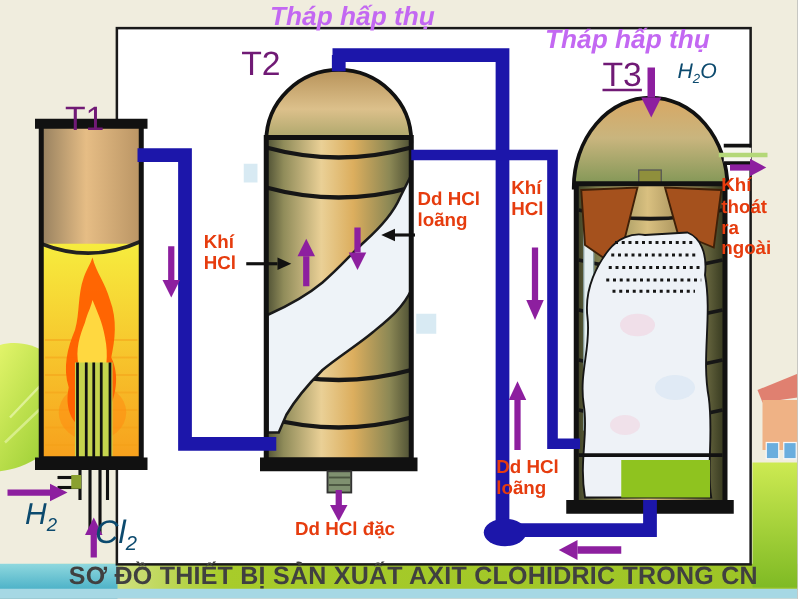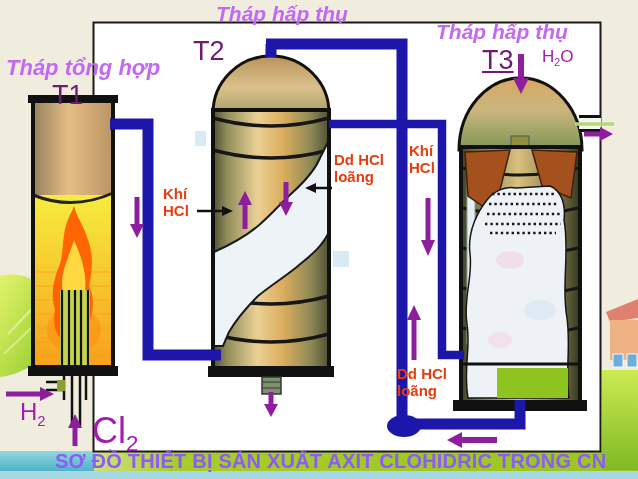--- a/index.html
+++ b/index.html
@@ -3,23 +3,23 @@
 <meta charset="utf-8">
 <style>
   html,body{margin:0;padding:0;background:#9a9a9a;}
   #stage{position:relative;width:638px;height:479px;overflow:hidden;
          background:#f0edde;font-family:"Liberation Sans",sans-serif;}
   #gfx{position:absolute;left:0;top:0;z-index:1;}
   .lbl{position:absolute;z-index:5;}
   .purple-title{color:#c368f2;font-weight:bold;font-style:italic;font-size:21px;white-space:nowrap;}
   .tower-id{color:#701a75;font-size:27px;}
   .red{color:#e63c0e;font-weight:bold;font-size:15px;line-height:1.12;}
-  .chem{color:#a21caf;}
+  .chem{color:#0c4a6e;font-style:italic;}
   .chem sub{font-size:62%;}
-  .caption{color:#8b5cf6;font-weight:bold;font-size:20px;white-space:nowrap;letter-spacing:.2px;}
+  .caption{color:#404040;font-weight:bold;font-size:20px;white-space:nowrap;letter-spacing:.2px;}
 </style>
 </head>
 <body>
 
 <div id="stage">
 
 <svg id="gfx" width="638" height="479" viewBox="0 0 638 479">
   <defs>
     <linearGradient id="t1top" x1="0" y1="0" x2="1" y2="0">
       <stop offset="0" stop-color="#96805f"></stop>
@@ -244,34 +244,35 @@
       <line x1="197" y1="211" x2="222" y2="211" stroke-width="2.5"></line>
           <polygon points="222,206 233,211 222,216" stroke="none"></polygon>
     </g>
     <g>
       <line x1="332" y1="188" x2="316" y2="188" stroke-width="2.5"></line>
           <polygon points="316,183 305,188 316,193" stroke="none"></polygon>
     </g>
   </g>
 </svg>
 
-<div class="lbl purple-title" style="left:6px;top:55px;font-size:22px;">Tháp tổng hợp</div>
 <div class="lbl tower-id" style="left:52px;top:80px;">T1</div>
 
 <div class="lbl purple-title" style="left:216px;top:2px;">Tháp hấp thụ</div>
 <div class="lbl tower-id" style="left:193px;top:36px;">T2</div>
 
 <div class="lbl purple-title" style="left:436px;top:20px;">Tháp hấp thụ</div>
 <div class="lbl tower-id" style="left:482px;top:45px;text-decoration:underline;">T3</div>
 
 <div class="lbl chem" style="left:542px;top:47px;font-size:17px;"><span>H</span><sub>2</sub><span>O</span></div>
 
 <div class="lbl red" style="left:163px;top:186px;width:40px;">Khí HCl</div>
 <div class="lbl red" style="left:334px;top:152px;width:66px;">Dd HCl loãng</div>
 <div class="lbl red" style="left:409px;top:143px;width:42px;">Khí HCl</div>
+<div class="lbl red" style="left:236px;top:416px;white-space:nowrap;">Dd HCl đặc</div>
 <div class="lbl red" style="left:397px;top:366px;width:60px;">Dd HCl loãng</div>
+<div class="lbl red" style="left:577px;top:141px;width:54px;">Khí thoát ra ngoài</div>
 
 <div class="lbl chem" style="left:20px;top:398px;font-size:24px;"><span>H</span><sub>2</sub></div>
-<div class="lbl chem" style="left:92px;top:410px;font-size:36px;text-align:right;"><span>Cl</span><sub>2</sub></div>
+<div class="lbl chem" style="left:76px;top:410px;font-size:26px;text-align:right;"><span>Cl</span><sub>2</sub></div>
 
 <div class="lbl caption" style="left:55px;top:450px;">SƠ ĐỒ THIẾT BỊ SẢN XUẤT AXIT CLOHIDRIC TRONG CN</div>
 
 </div>
 
 </body></html>

